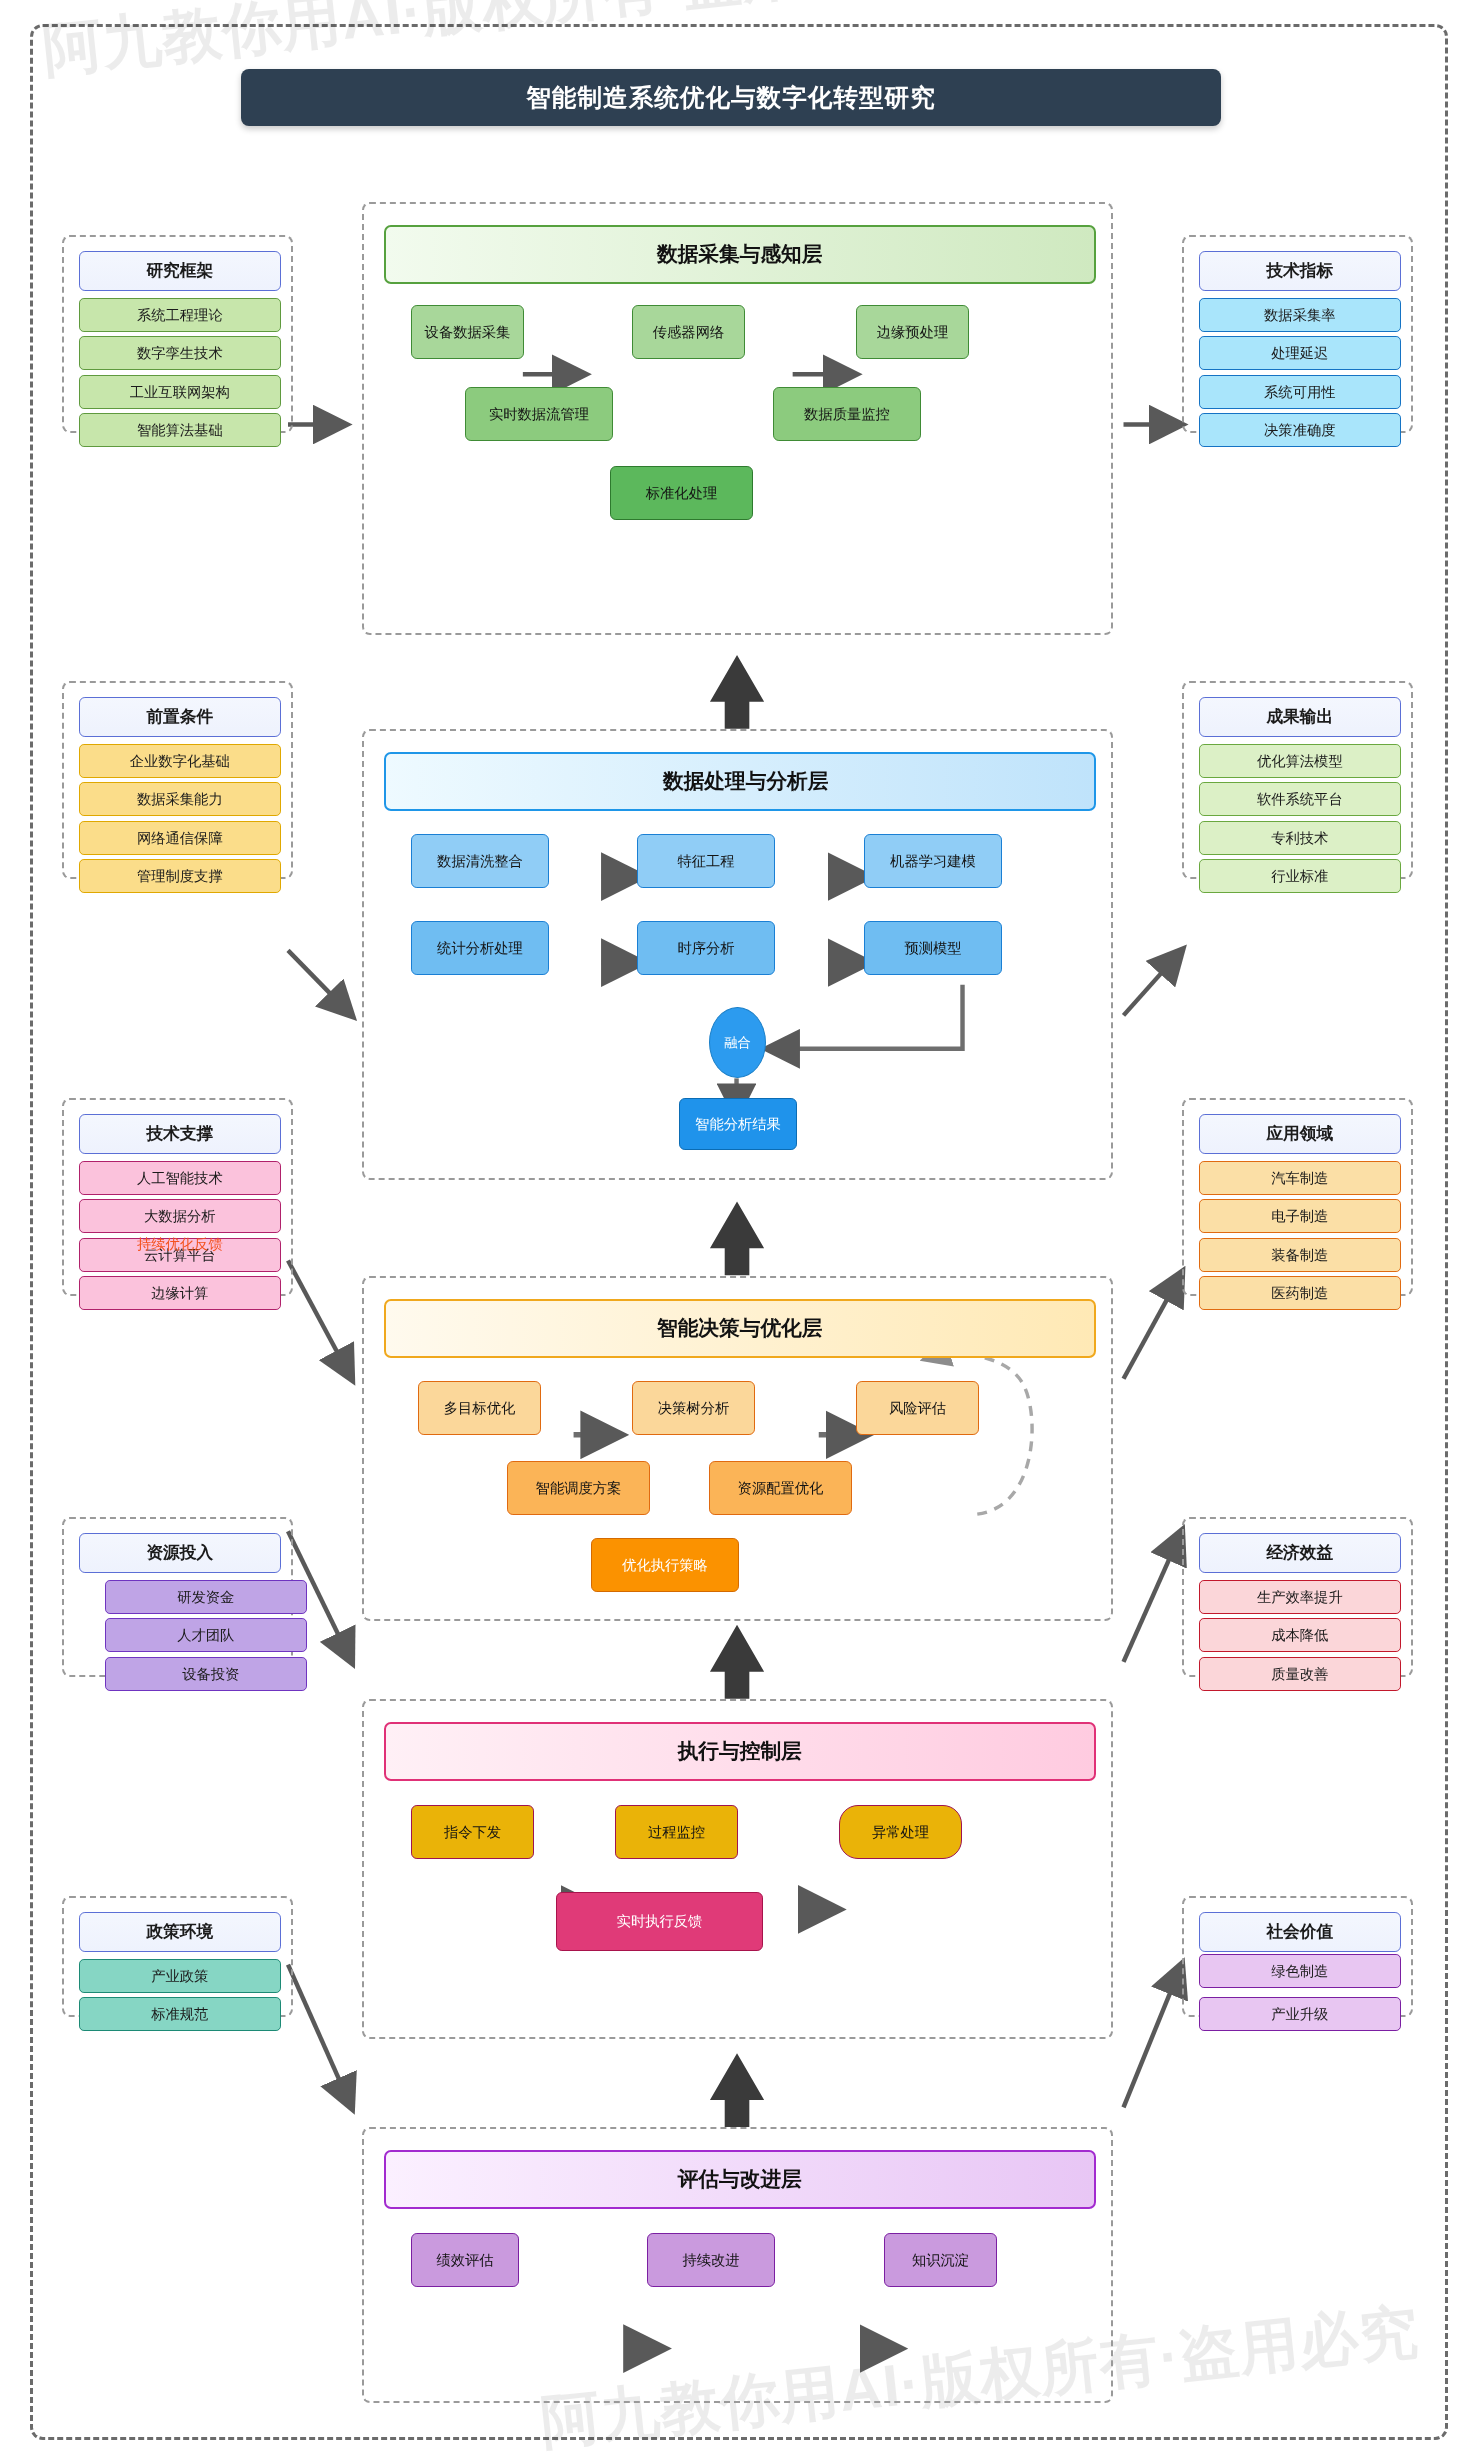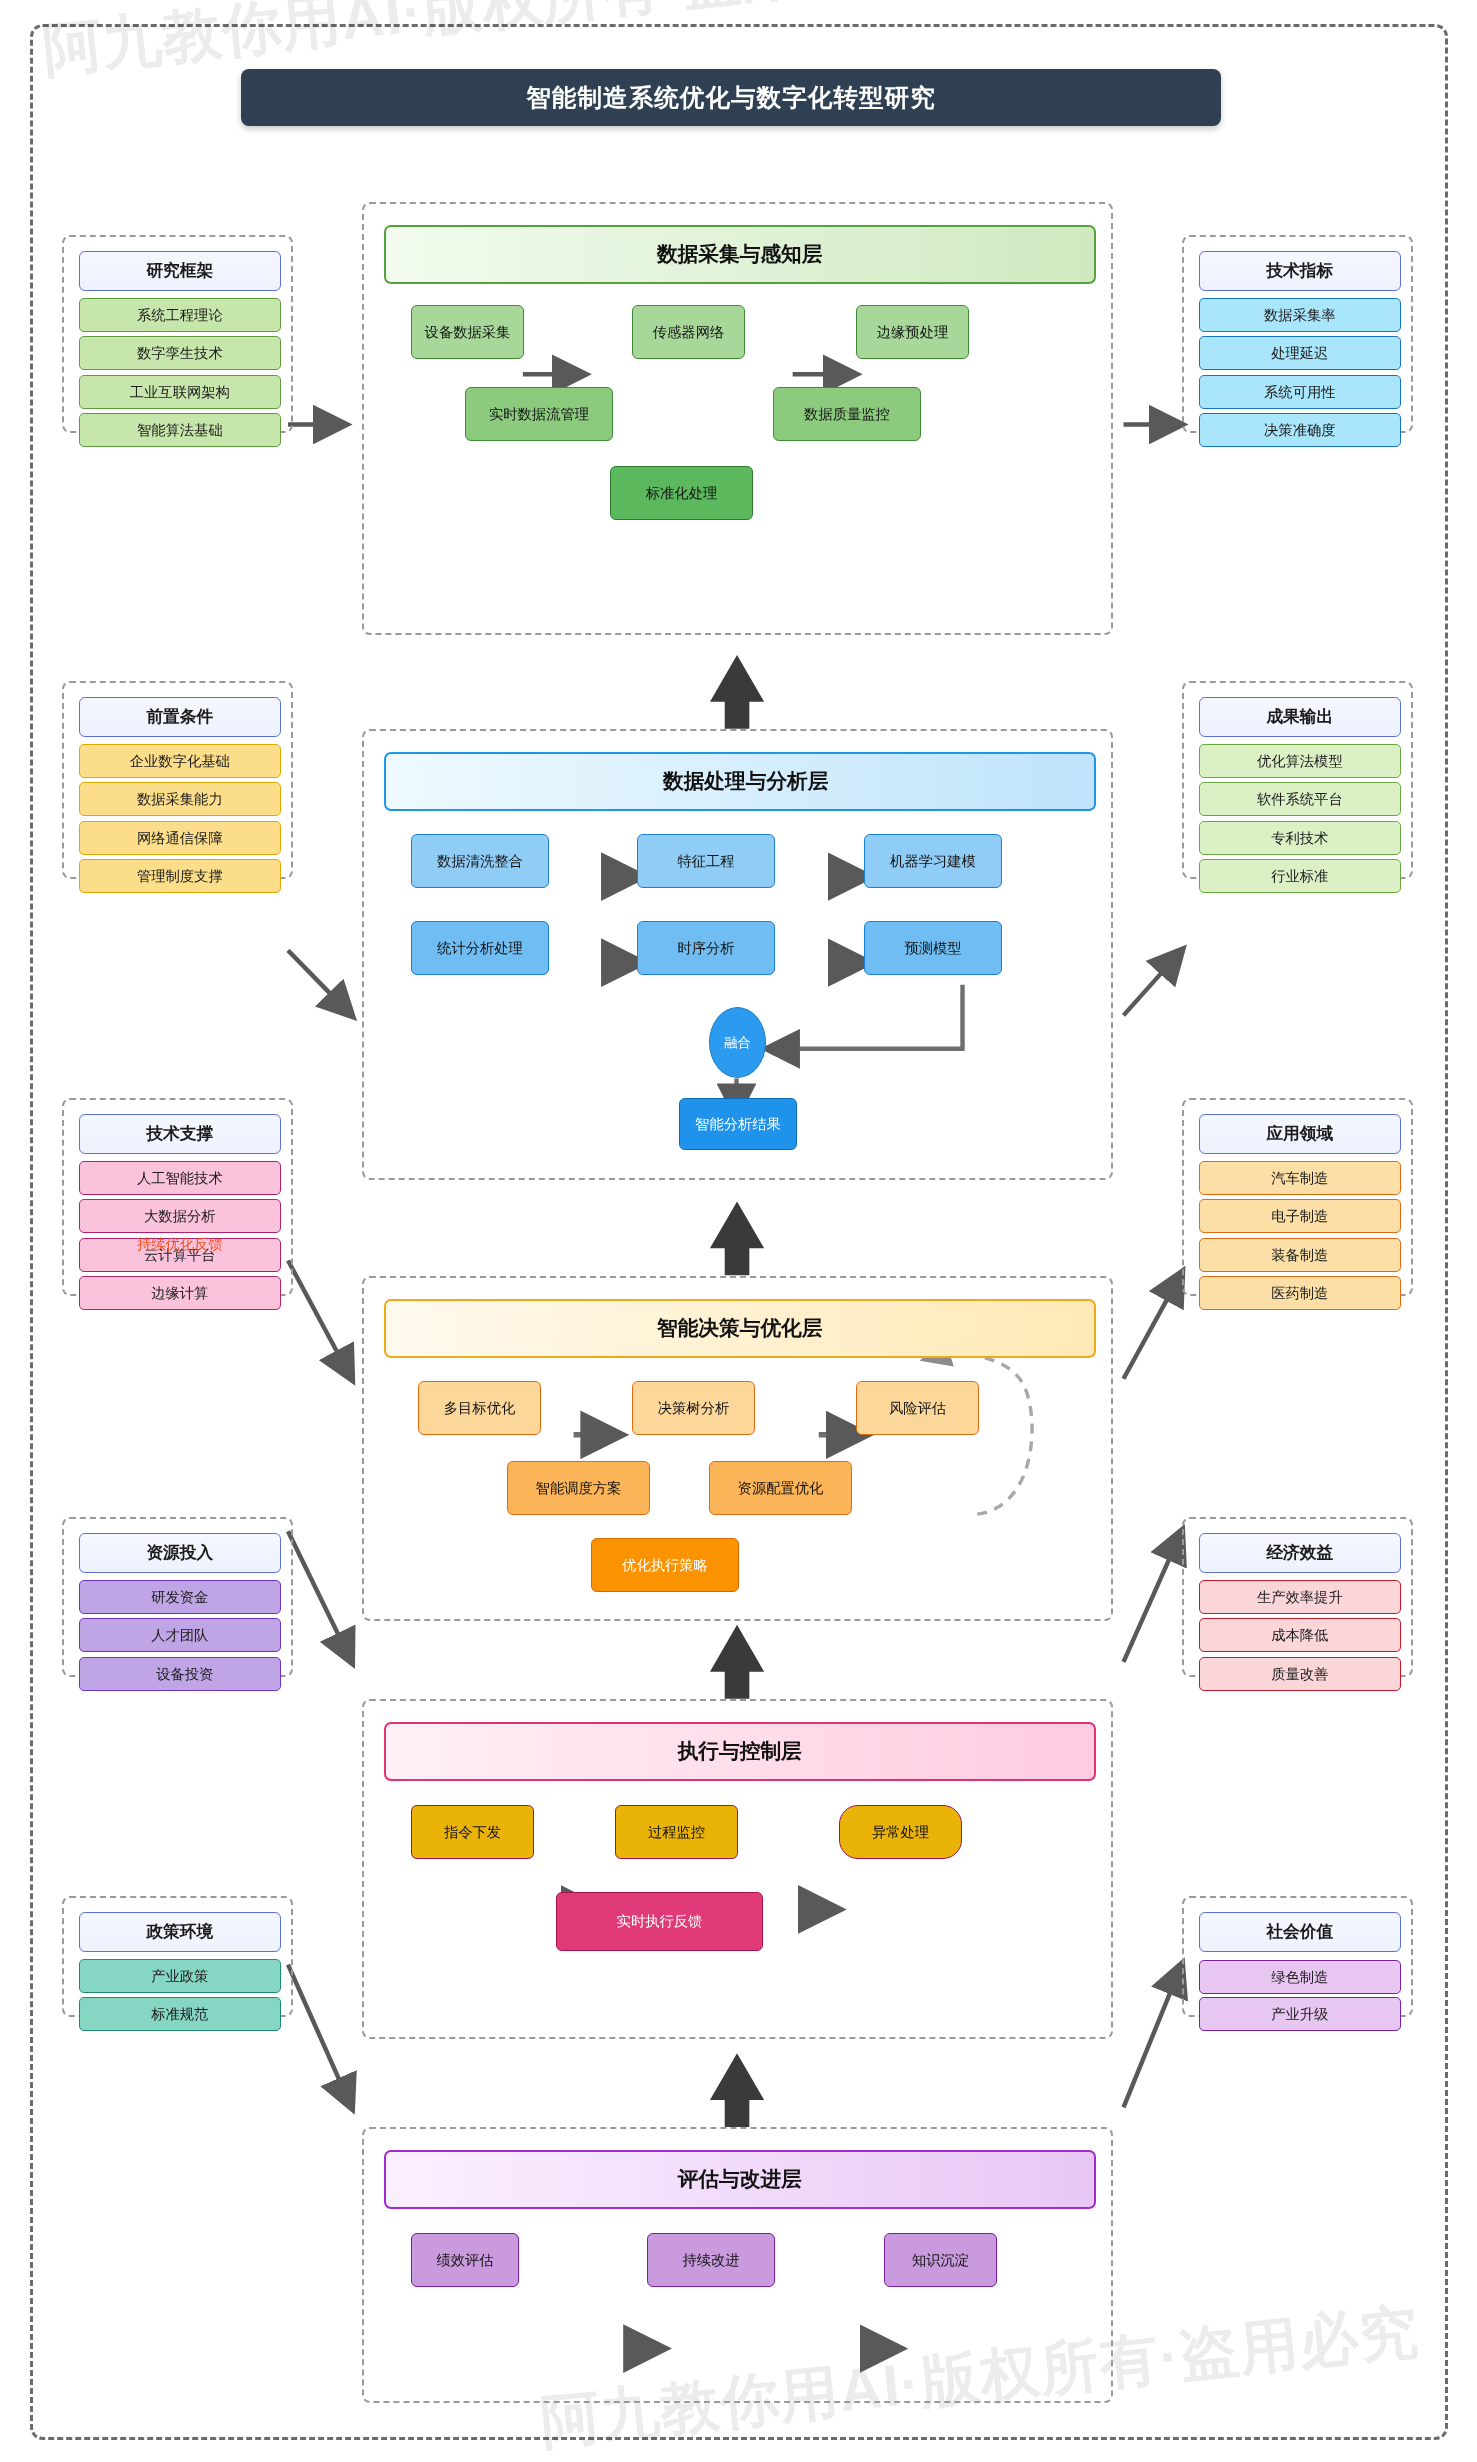--- a/index.html
+++ b/index.html
@@ -55,21 +55,21 @@
     position:absolute; left:14.8px; width:202px; height:34px;
     border-radius:4.9px; border:1.2px solid #777;
     display:flex; align-items:center; justify-content:center;
     font-size:14.3px; color:#1b1b1b; text-align:center;
   }
 
   
   .c-green { background:#c7e6ab; border-color:#5f9a3e; }
   .c-yellow{ background:#fbdd8a; border-color:#e0a800; }
   .c-pink  { background:#fbc2dc; border-color:#b0216b; }
-  .c-purple{ background:#bfa4e6; border-color:#6f34c0; }
+  .c-purple{ background:#bfa4e6; border-color:#6f34c0;margin-left:26px; }
   .c-teal  { background:#86d6c4; border-color:#1c8a75; }
   .c-cyan  { background:#a9e5fb; border-color:#1573c4; }
   .c-lgreen{ background:#dcf0c6; border-color:#6aa83f; }
   .c-orange{ background:#fbdfa6; border-color:#e06a10; }
   .c-red   { background:#fbd6d9; border-color:#c2182c; }
   .c-violet{ background:#e8c6f2; border-color:#7b1fa2; }
 
   
   .layer-group{ left:362px; width:751px; }
   .layer-head{
@@ -253,21 +253,21 @@
 
 <div class="group side-group" id="rp3" style="left:1182px; top:1517px; height:160px;">
   <div class="side-head" style="top:13.8px;">经济效益</div>
   <div class="side-item c-red" style="top:61px;">生产效率提升</div>
   <div class="side-item c-red" style="top:99px;">成本降低</div>
   <div class="side-item c-red" style="top:138px;">质量改善</div>
 </div>
 
 <div class="group side-group" id="rp4" style="left:1182px; top:1896px; height:121px;">
   <div class="side-head" style="top:13.8px;">社会价值</div>
-  <div class="side-item c-violet" style="top:62px;font-family:Liberation Serif, serif;">绿色制造</div>
+  <div class="side-item c-violet" style="top:56px;font-family:Liberation Serif, serif;">绿色制造</div>
   <div class="side-item c-violet" style="top:99px;">产业升级</div>
 </div>
 
 <div class="group layer-group" style="top:202px; height:433px;">
   <div class="layer-head lh-green" style="top:20.7px;">数据采集与感知层</div>
   <div class="node n-g1" style="left:47px; top:101px; width:113px; height:54px;">设备数据采集</div>
   <div class="node n-g1" style="left:268px; top:101px; width:113px; height:54px;">传感器网络</div>
   <div class="node n-g1" style="left:492px; top:101px; width:113px; height:54px;">边缘预处理</div>
   <div class="node n-g2" style="left:101px; top:183px; width:148px; height:54px;">实时数据流管理</div>
   <div class="node n-g2" style="left:409px; top:183px; width:148px; height:54px;">数据质量监控</div>

